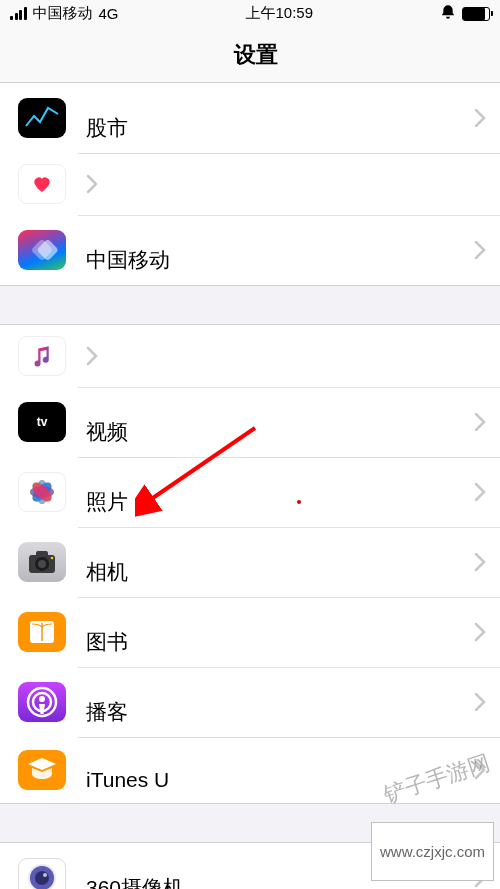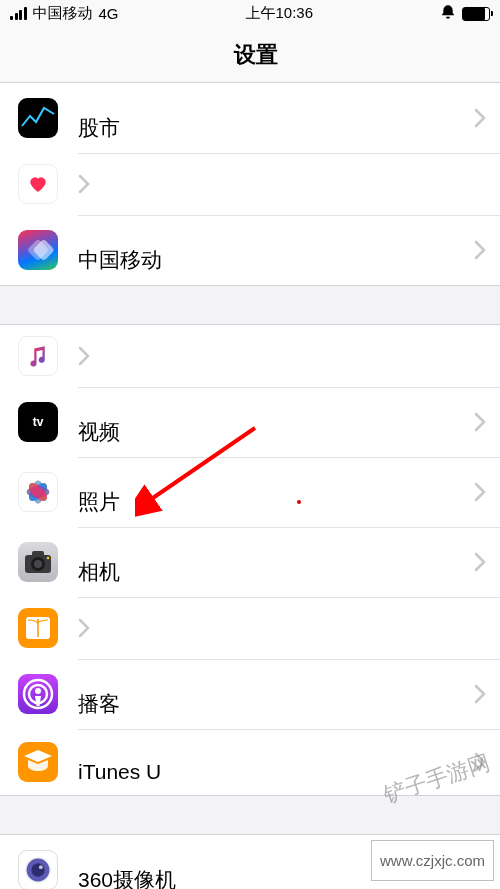--- a/index.html
+++ b/index.html
@@ -55,21 +55,21 @@
     display: flex; align-items: center;
     padding: 11px 14px 11px 18px;
     position: relative;
     min-height: 60px;
   }
   .item + .item::before {
     content: ""; position: absolute; top: 0; left: 78px; right: 0;
     height: 1px; background: #e2e2e5;
   }
   .icon {
-    width: 40px; height: 40px; border-radius: 9px;
+    width: 48px; height: 40px; border-radius: 9px;
     display: flex; align-items: center; justify-content: center;
     margin-right: 20px; flex-shrink: 0; overflow: hidden;
   }
   .label { font-size: 21px; flex: 1; margin-top: 20px; }
   .chevron { color: #c7c7cc; display:flex; align-items:center; }
   .chevron svg { width: 12px; height: 20px; }
 
   
   .ic-stocks { background: #000; }
   .ic-health { background: #fff; border:1px solid #eee; }
@@ -93,38 +93,38 @@
 
   
   .wm1 {
     position: absolute; right: 8px; bottom: 95px;
     font-size: 22px; color: rgba(120,120,120,0.55);
     transform: rotate(-18deg); pointer-events: none; font-weight:300;
   }
   .wm2 {
     position: absolute; right: 6px; bottom: 8px;
     background: #fff; border:1px solid #c0c0c0;
-    font-size: 15px; color:#666; padding:11px 8px; pointer-events:none;
+    font-size: 15px; color:#666; padding:20px 8px; pointer-events:none;
   }
 </style>
 </head>
 <body>
 
 <div class="status-bar">
   <div class="status-left">
     <span class="signal">
         <div></div>
         <div></div>
         <div></div>
         <div></div>
       </span>
     <span>中国移动</span>
     <span>4G</span>
   </div>
-  <div>上午10:36</div>
+  <div>上午10:59</div>
   <div class="status-right">
     <span class="alarm-icon">
       <svg viewBox="0 0 24 24" fill="#000">
           <path d="M12 2a7 7 0 0 0-7 7v4l-2 3v1h18v-1l-2-3V9a7 7 0 0 0-7-7zm0 20a3 3 0 0 0 3-3H9a3 3 0 0 0 3 3z"></path>
         </svg>
     </span>
     <span class="battery">
         <span class="battery-fill"></span>
       </span>
   </div>
@@ -244,20 +244,21 @@
       </div>
   </div>
   <div class="item">
     <div class="icon ic-books">
       <svg viewBox="0 0 40 40" width="40" height="40">
           <rect x="8" y="9" width="24" height="22" rx="3" fill="#fff"></rect>
           <path d="M20 11v18" stroke="#ff9500" stroke-width="1.5"></path>
           <path d="M10 12c4 0 8 1 10 3 2-2 6-3 10-3" stroke="#ff9500" stroke-width="1.2" fill="none"></path>
         </svg>
     </div>
+    <div class="label">图书</div>
     <div class="chevron">
         <svg viewBox="0 0 12 20">
           <polyline points="2,2 10,10 2,18" stroke="#c7c7cc" stroke-width="2.5" fill="none" stroke-linecap="round"></polyline>
         </svg>
       </div>
   </div>
   <div class="item">
     <div class="icon ic-podcast">
       <svg viewBox="0 0 40 40" width="40" height="40">
           <circle cx="20" cy="20" r="14" fill="none" stroke="#fff" stroke-width="2.5"></circle>

